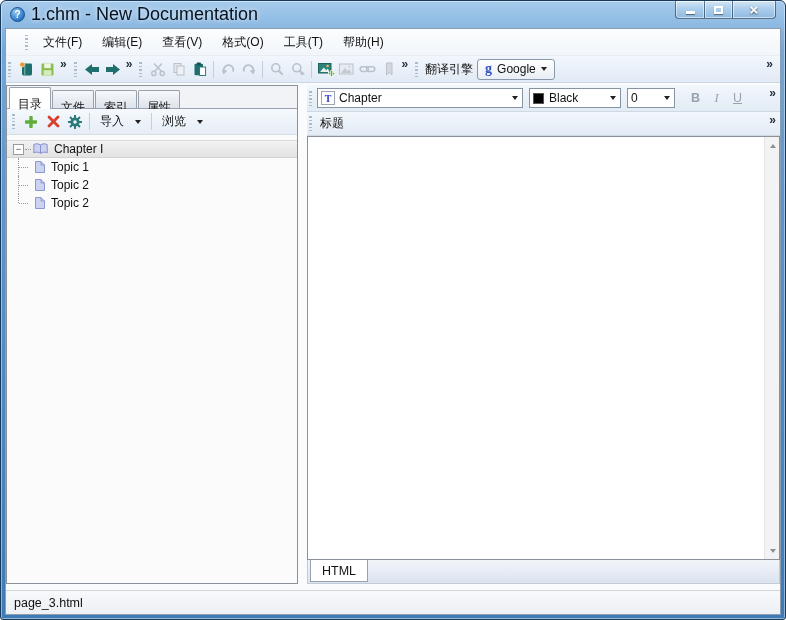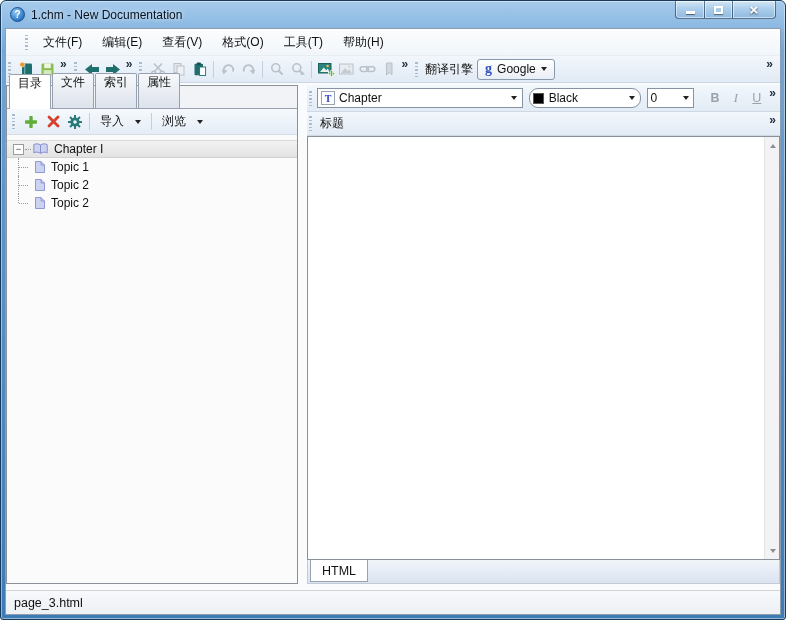--- a/index.html
+++ b/index.html
@@ -10,21 +10,21 @@
   .window { position:relative; width:786px; height:620px;
     background:linear-gradient(180deg,#a6cbec 0%,#74a7d8 8%,#5d96cc 30%,#4a86bf 70%,#3e7ab4 100%);
     border:1px solid #17395c; border-radius:6px 6px 3px 3px; overflow:hidden;
     box-shadow:inset 0 0 0 1px rgba(255,255,255,.45); }
 
   .titlebar { height:27px; display:flex; align-items:center; padding:0 9px; }
   .help-badge { width:15px; height:15px; border-radius:50%;
     background:radial-gradient(circle at 35% 30%,#8ec8f2,#2e78c8 70%,#1c5a9e);
     border:1px solid #174f8d; color:#fff; font-size:10px; font-weight:bold;
     display:flex; align-items:center; justify-content:center; margin-right:6px; }
-  .title-text { font-size:12px; color:#06121f; text-shadow:0 0 5px rgba(255,255,255,.9); }
+  .title-text { font-size:18px; color:#06121f; text-shadow:0 0 5px rgba(255,255,255,.9); }
 
   .win-controls { position:absolute; top:0; right:9px; display:flex; }
   .wbtn { height:18px; border:1px solid rgba(15,40,70,.6); border-top:none;
     background:linear-gradient(180deg,rgba(255,255,255,.5),rgba(255,255,255,.15) 45%,rgba(130,170,210,.25));
     box-shadow:inset 0 0 0 1px rgba(255,255,255,.5);
     display:flex; align-items:center; justify-content:center; }
   .wbtn.min { width:29px; border-radius:0 0 0 4px; border-right:none; }
   .wbtn.max { width:28px; border-right:none; }
   .wbtn.close { width:44px; border-radius:0 0 4px 0; }
   .glyph-min { width:9px; height:3px; background:#fff; box-shadow:0 1px 1px rgba(0,0,0,.5); margin-top:5px; }
@@ -60,21 +60,21 @@
   .main { flex:1; display:flex; padding:2px 0 6px 0; background:#fafbfc; min-height:0; }
 
   
   .left-panel { width:292px; flex:none; border:1px solid #8a9199; background:#fbfbfb;
     display:flex; flex-direction:column; }
   .lp-header { height:22px; flex:none; background:linear-gradient(#ffffff,#ebecef);
     border-bottom:1px solid #dcdfe3; display:flex; align-items:center; padding-left:7px; gap:6px; }
   .lp-title { font-weight:bold; font-size:12.5px; }
   .lp-tabs { height:23px; flex:none; display:flex; align-items:flex-end;
     background:#f1f3f6; border-bottom:1px solid #98a2ae; padding-left:2px; }
-  .tab { height:18px; display:flex; align-items:flex-end; padding:17px 8px; margin-right:1px;
+  .tab { height:18px; display:flex; align-items:flex-start; padding:8px 8px; margin-right:1px;
     border:1px solid #98a2ae; border-bottom:none; border-radius:2px 2px 0 0;
     background:linear-gradient(#f6f8fb,#dde3ec); }
   .tab.active { height:22px; background:#fff; position:relative; top:1px; }
   .lp-toolbar { height:26px; flex:none; background:linear-gradient(#f5f9fd,#e6edf6);
     border-bottom:1px solid #d5dde7; display:flex; align-items:center; padding-left:3px; }
   .lp-toolbar .ticon { width:22px; }
   .dd-btn { display:flex; align-items:center; gap:11px; padding:3px 7px; }
   .tree { flex:1; padding-top:5px; overflow:hidden; }
   .tree-row { height:18px; display:flex; align-items:center; }
   .tree-root { background:linear-gradient(#f2f2f2,#e3e3e3); border-top:1px solid #dadada; border-bottom:1px solid #d2d2d2; }
@@ -94,21 +94,21 @@
   .rp-toolbar { flex:none; background:linear-gradient(#f2f7fc,#e3ebf5); border-bottom:1px solid #cfd9e5;
     display:flex; align-items:center; }
   .rp-font { height:27px; }
   .rp-title { height:24px; }
   .combo { height:20px; background:#fff; border:1px solid #8593a2; display:flex; align-items:center; padding-left:3px; }
   .combo .caret-box { margin-left:auto; width:15px; height:100%; display:flex; align-items:center; justify-content:center; }
   .font-combo { width:206px; }
   .font-icon { width:14px; height:14px; border:1px solid #9aa4b0; background:#fff; margin-right:4px;
     display:flex; align-items:center; justify-content:center;
     font-family:"Liberation Serif", serif; font-weight:bold; font-size:10px; color:#2a3bd0; }
-  .color-combo { width:112px; margin-left:6px;border-radius:9px; }
+  .color-combo { width:92px; margin-left:6px; }
   .swatch { width:11px; height:11px; background:#000; border:1px solid #555; margin-right:5px; }
   .size-combo { width:48px; margin-left:6px; }
   .fmt-btn { width:21px; height:20px; display:flex; align-items:center; justify-content:center;
     color:#99a1ab; font-size:12.5px; }
   .fmt-b { font-weight:bold; margin-left:10px; }
   .fmt-i { font-style:italic; font-family:"Liberation Serif", serif; }
   .fmt-u { text-decoration:underline; }
   .rp-toolbar .spacer { flex:1; }
 
   .editor-wrap { flex:1; position:relative; border:1px solid #8a9199; background:#fff; min-height:0; }

